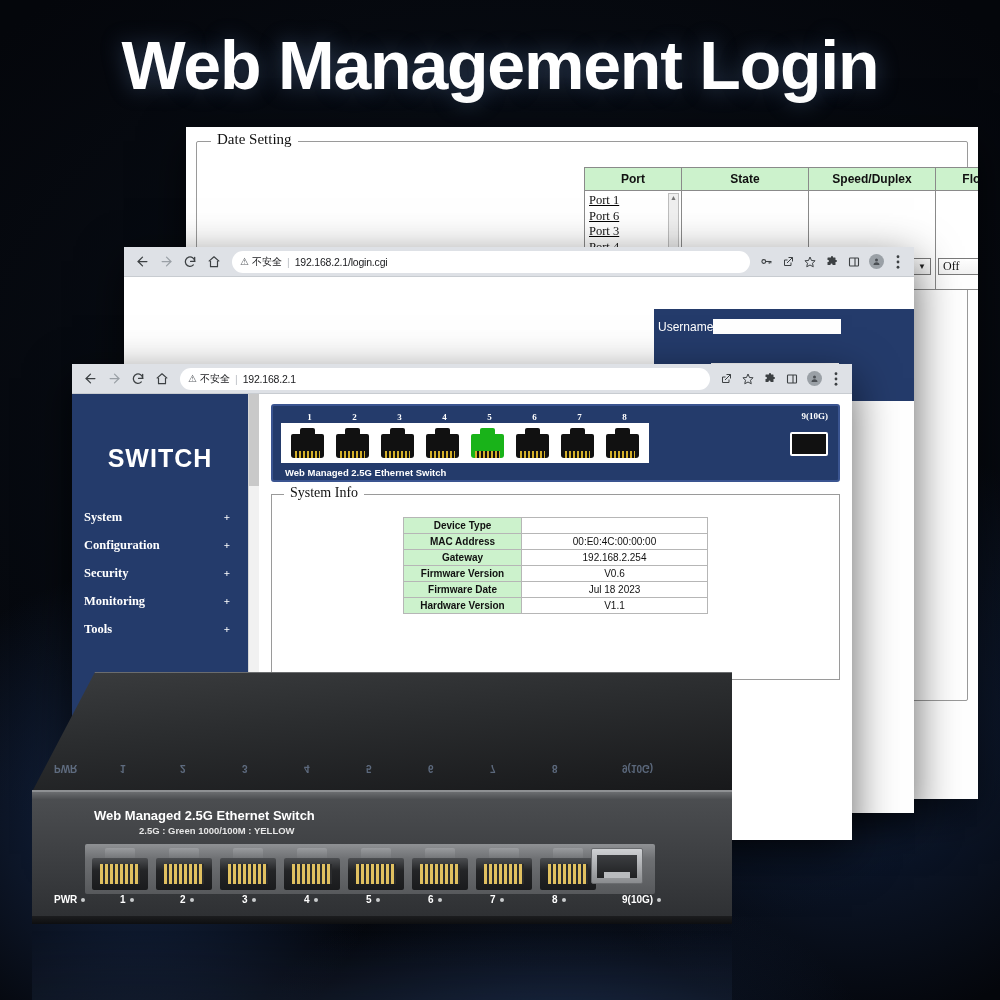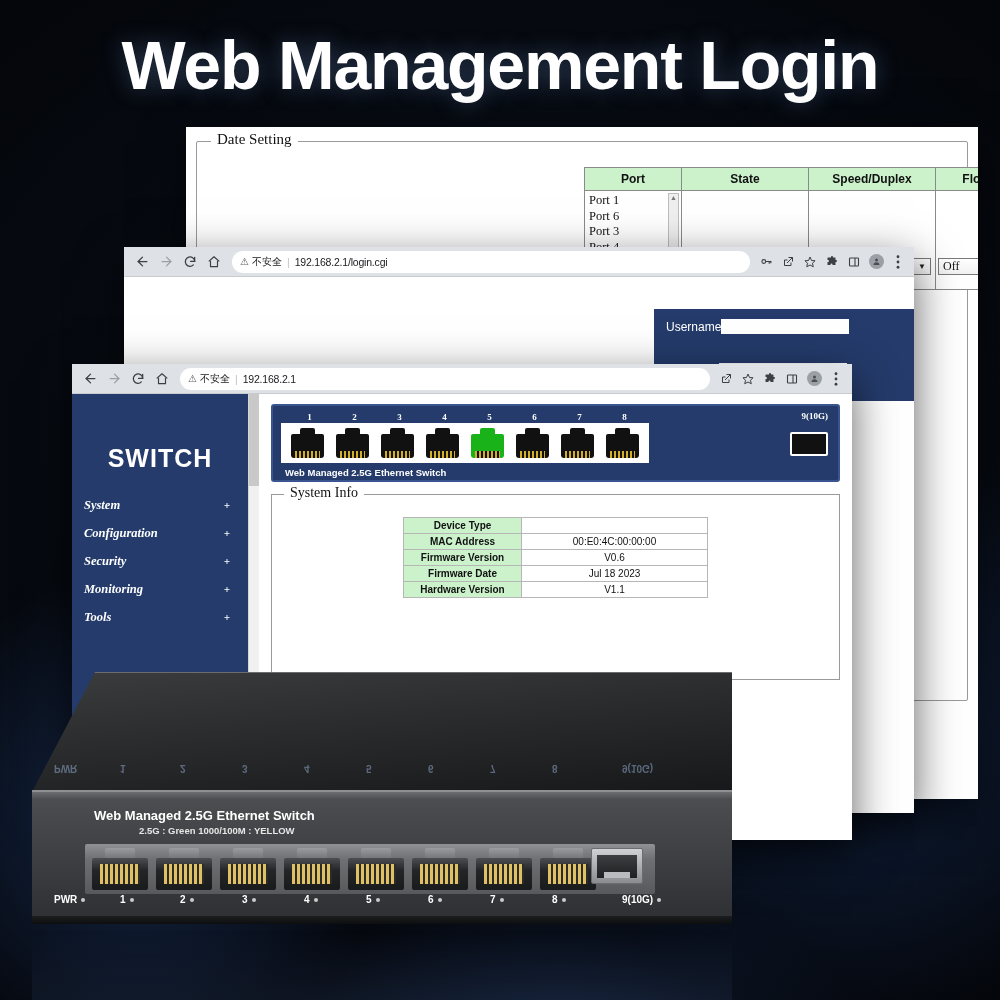--- a/index.html
+++ b/index.html
@@ -71,21 +71,21 @@
     font-family: "Liberation Serif", serif; font-size: 15px; color:#111;
   }
   .ps-table { position:absolute; left: 387px; top: 25px; border-collapse: collapse;
     font-family: "Liberation Serif", serif; font-size: 12.5px; }
   .ps-table th {
     background:#ccf2cc; border:1px solid #8a8a8a; font-weight:bold;
     font-family:"Liberation Sans", sans-serif; font-size:12px; color:#111;
     padding: 4px 10px; text-align:center;
   }
   .ps-table td { border:1px solid #8a8a8a; vertical-align: top; padding:0; background:#fff; }
-  .portlist { width: 96px; height: 98px; position:relative; padding: 2px 0 0 4px; }
+  .portlist { width: 96px; height: 98px; position:relative; padding: 2px 0 0 4px; text-decoration: underline; }
   .portlist .pl-row { font-size:12.5px; color:#111; line-height: 15.5px;
     font-family:"Liberation Serif", serif; }
   .pl-scroll { position:absolute; right:2px; top:2px; width:11px; height:82px;
     background:#efefef; border:1px solid #bdbdbd; }
   .pl-scroll .up { font-size:7px; color:#777; text-align:center; line-height:9px; }
   .cell-sel { width: 126px; height: 86px; position: relative; }
   .sel {
     position:absolute; left:2px; bottom:2px; width: 120px; height: 17px;
     border:1px solid #7a7a7a; background: linear-gradient(#fff,#f2f2f2);
     display:flex; align-items:center; justify-content:space-between;
@@ -101,34 +101,34 @@
   .w1-lower td { border:1px solid #8a8a8a; padding: 2px 14px; text-align:center;
     font-size:11px; color:#111; background:#fff; }
 
   
   #win2 { left: 124px; top: 247px; width: 790px; height: 566px; }
   .w2-body { position: relative; width:100%; height:100%; background:#fff; }
   .login-panel {
     position:absolute; right: 0px; top: 32px; width: 260px; height: 92px;
     background: #243b6b;
   }
-  .lg-row { display:flex; align-items:center; padding: 0 12px; }
+  .lg-row { display:flex; align-items:center; padding: 0 4px; }
   .lg-row.u { padding-top: 10px; }
   .lg-row.p { padding-top: 29px; }
   .lg-label { color:#fff; font-size: 12px; font-family:"Liberation Sans", sans-serif; }
   .lg-input { background:#fff; border:1px solid #fff; height:15px; width: 128px; }
 
   
   #win3 { left: 72px; top: 364px; width: 780px; height: 476px; }
   .w3-body { position:relative; width:100%; height:100%; background:#fff; display:flex; }
   .sidebar { width: 176px; background:#243b6b; height:100%; position:relative;
     flex: 0 0 auto; }
   .sb-logo { color:#fff; font-size: 25px; font-weight:bold; letter-spacing: 1px;
     text-align:center; padding-top: 50px; font-family:"Liberation Sans", sans-serif; }
-  .sb-menu { margin-top: 18px; font-style: italic; }
+  .sb-menu { margin-top: 30px; }
   .sb-item { display:flex; align-items:center; justify-content:space-between;
     padding: 0 18px 0 12px; height: 28px; color:#fff;
     font-family:"Liberation Serif", serif; font-size: 12.5px; font-weight:bold; }
   .sb-plus { font-size: 11px; color:#fff; }
   .w3-scroll { width: 11px; background:#f1f1f1; border-left:1px solid #d6d6d6;
     flex:0 0 auto; position:relative; }
   .w3-thumb { position:absolute; top:0; left:0; width:11px; height:92px;
     background:#c9c9c9; }
   .w3-main { flex: 1 1 auto; position:relative; background:#fff; overflow:hidden; }
 
@@ -592,20 +592,24 @@
             <tbody>
                 <tr>
               <td class="si-k">Device Type</td>
               <td class="si-v">&nbsp;</td>
             </tr>
             <tr>
               <td class="si-k">MAC Address</td>
               <td class="si-v">00:E0:4C:00:00:00</td>
             </tr>
             <tr>
+              <td class="si-k">Gateway</td>
+              <td class="si-v">192.168.2.254</td>
+            </tr>
+            <tr>
               <td class="si-k">Firmware Version</td>
               <td class="si-v">V0.6</td>
             </tr>
             <tr>
               <td class="si-k">Firmware Date</td>
               <td class="si-v">Jul 18 2023</td>
             </tr>
             <tr>
               <td class="si-k">Hardware Version</td>
               <td class="si-v">V1.1</td>

